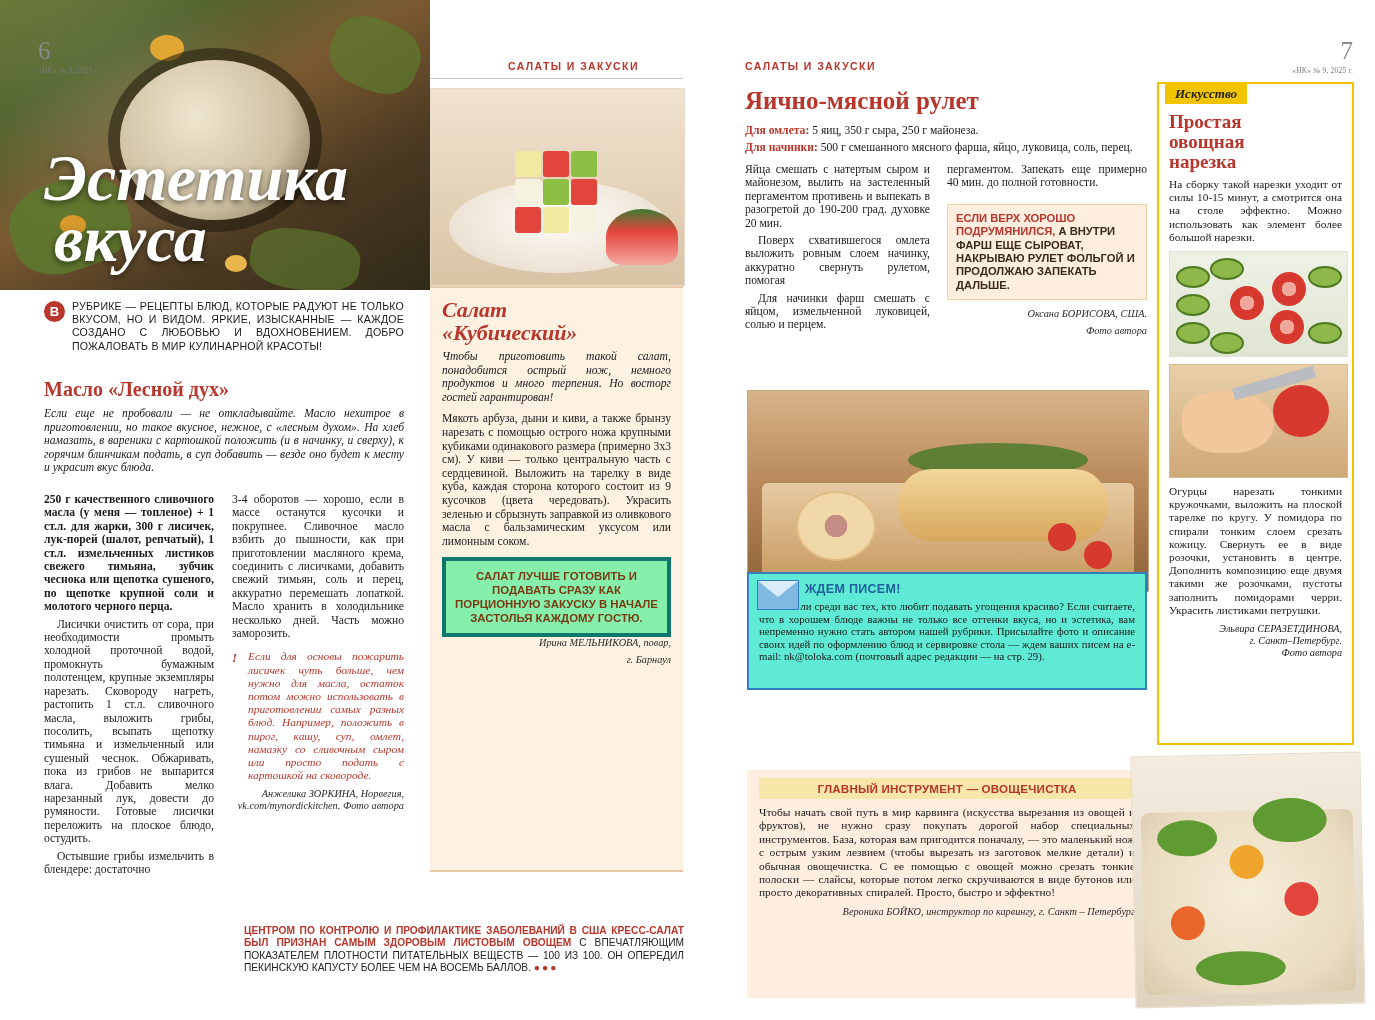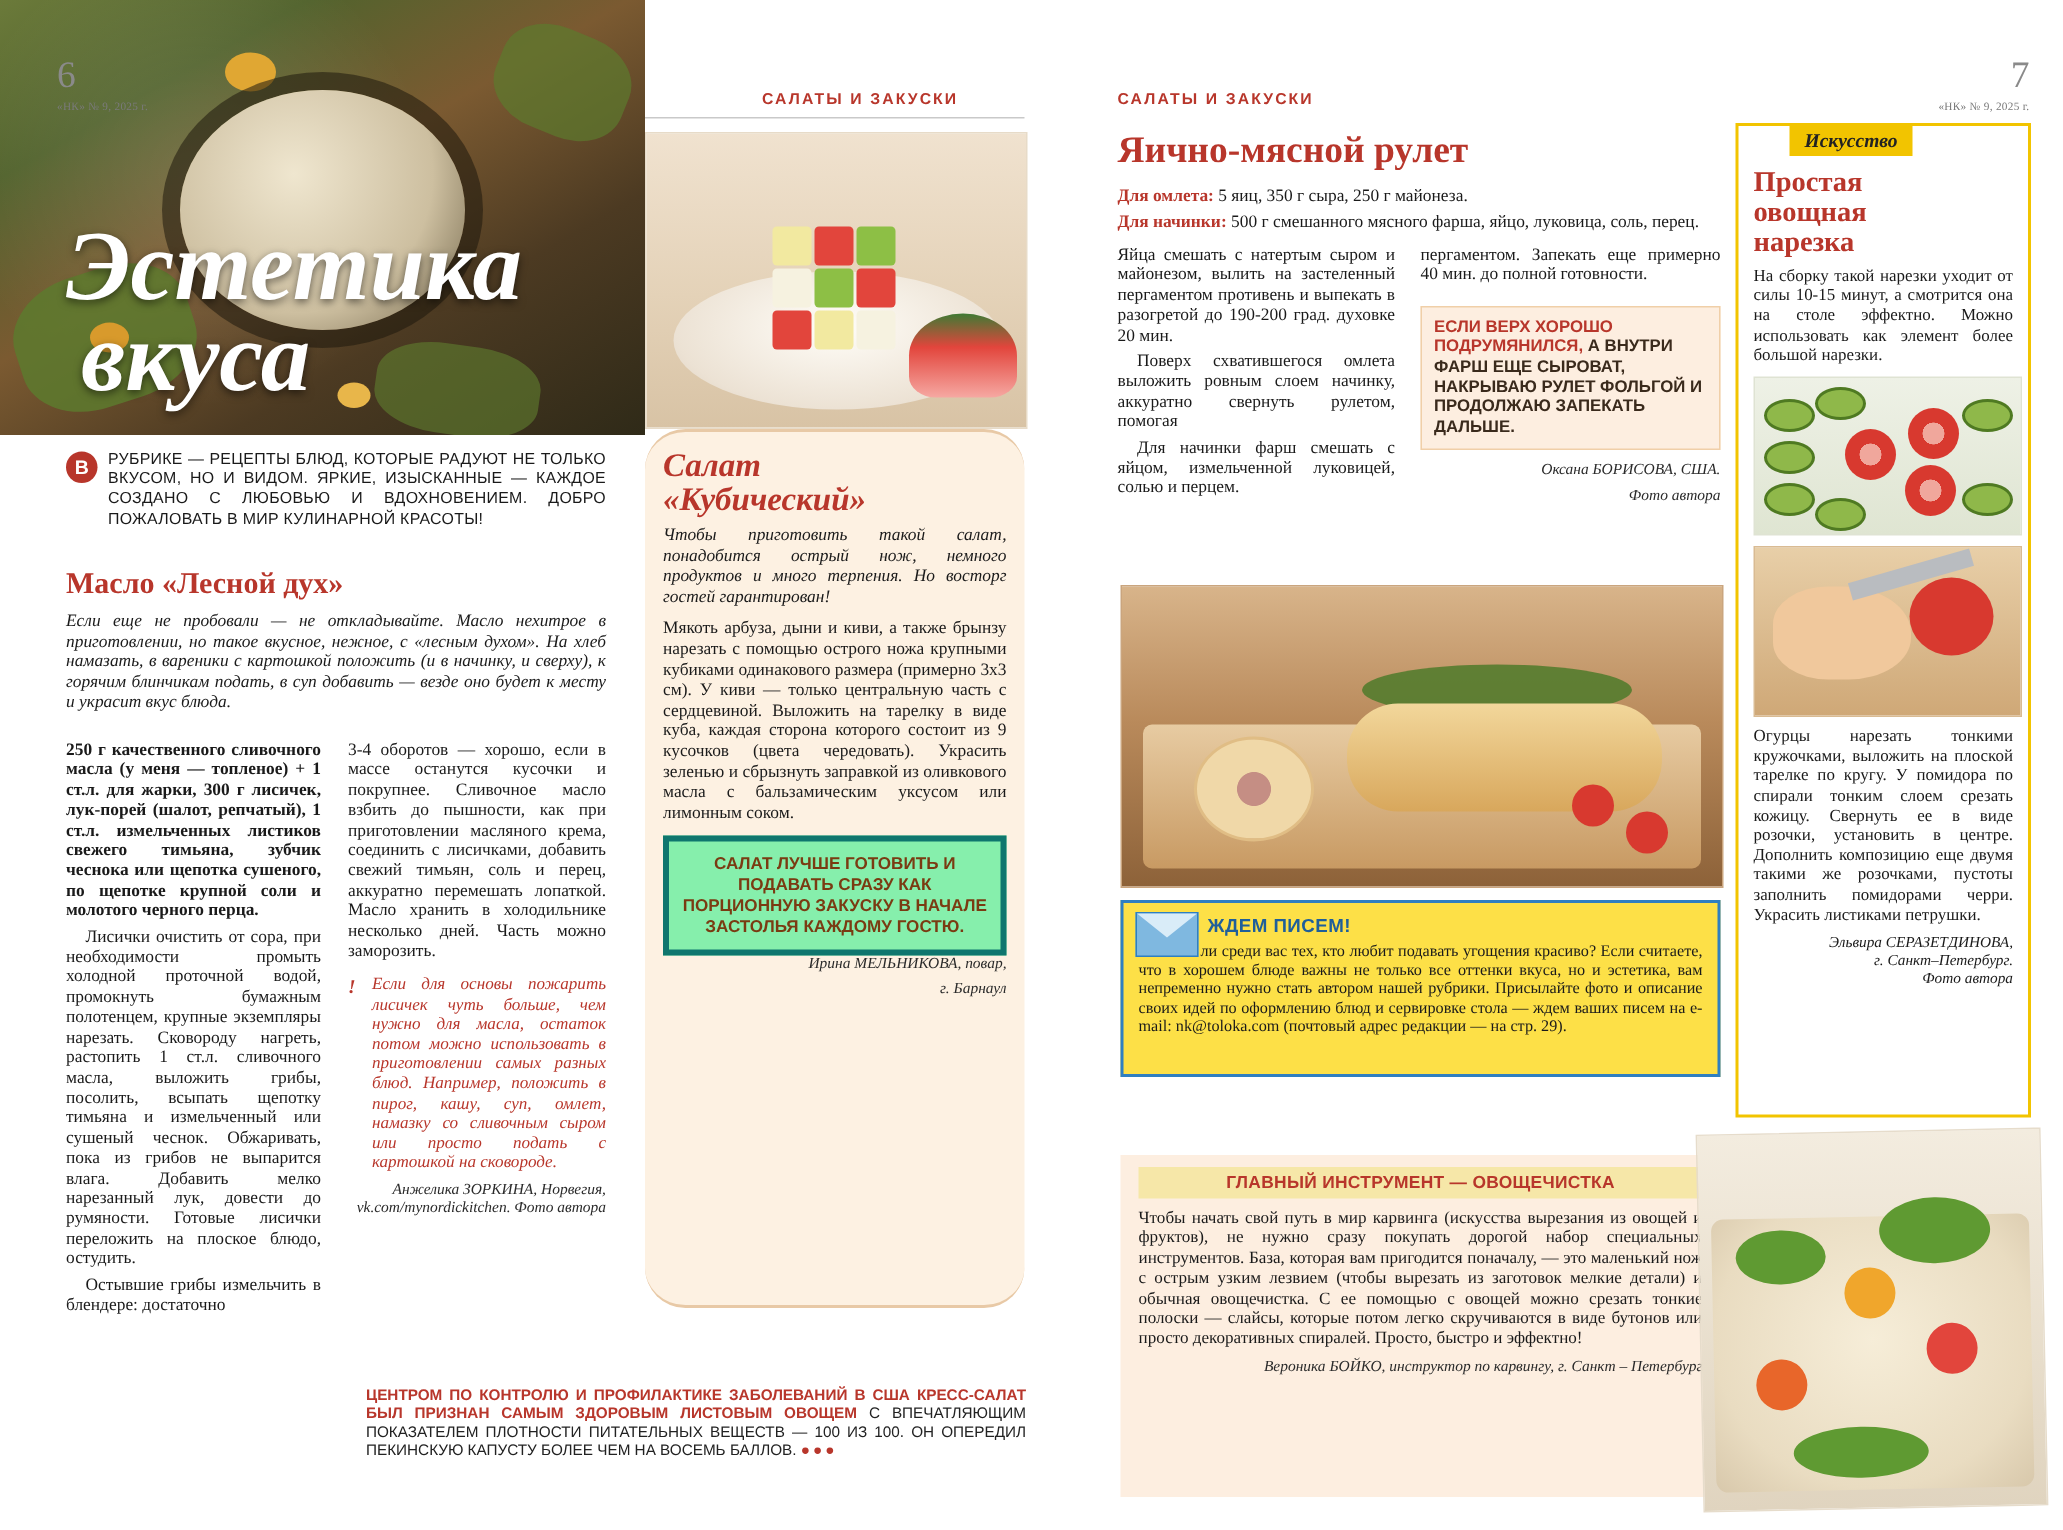--- a/index.html
+++ b/index.html
@@ -161,22 +161,22 @@
     position:absolute;left:48px;top:100px;width:76px;height:66px;border-radius:50%;
     background:radial-gradient(circle at 50% 50%,#c58e84 0 22%,#f0d8a8 23% 100%);
     border:2px solid #e0bd85;
   }
   .photo-roll .tom{position:absolute;width:28px;height:28px;border-radius:50%;background:#d8392f;}
   .photo-roll .t1{left:300px;top:132px;}
   .photo-roll .t2{left:336px;top:150px;}
   .photo-roll .herb{position:absolute;left:160px;top:52px;width:180px;height:34px;background:#4e7a2a;border-radius:50%;opacity:.85;}
 
   .letters-box{
-    position:absolute;left:748px;top:600px;width:400px;height:118px;
-    border:2px solid #2f7fc1;background:#fde047;padding:8px 10px 8px 10px;box-sizing:border-box;
+    position:absolute;left:748px;top:572px;width:400px;height:118px;
+    border:2px solid #2f7fc1;background:#5eead4;padding:8px 10px 8px 10px;box-sizing:border-box;
   }
   .letters-title{
     font-family:"Liberation Sans",sans-serif;font-weight:bold;font-size:12.5px;color:#1f5f9a;
     letter-spacing:.3px;margin:0 0 4px 46px;
   }
   .letters-body{font-size:10.8px;line-height:12.6px;text-align:justify;}
   .env{
     position:absolute;left:8px;top:6px;width:40px;height:28px;background:#7fb8e0;border:1px solid #2f7fc1;
   }
   .env:after{
@@ -196,21 +196,20 @@
 
   
   .art-frame{
     position:absolute;left:1158px;top:82px;width:197px;height:663px;
     border:2px solid #f2c400;background:#fff;box-sizing:border-box;padding:10px 10px 8px 10px;
   }
   .art-tab{
     position:absolute;left:1166px;top:84px;background:#f2c400;color:#222;
     font-family:"Liberation Serif",serif;font-style:italic;font-weight:bold;font-size:13px;
     padding:2px 10px;
-    margin-left:28px;
   }
   .art-title{
     font-family:"Liberation Serif",serif;font-weight:bold;color:#b8362b;font-size:19px;line-height:20px;
     margin:18px 0 6px 0;
   }
   .art-body{font-size:11.3px;line-height:13.2px;text-align:justify;}
   .art-photo{
     position:relative;width:177px;height:104px;margin:7px 0;overflow:hidden;
     background:linear-gradient(180deg,#eef1e6,#dfe5d2);border:1px solid #dfe3d3;
   }
@@ -308,21 +307,21 @@
     <div class="col" style="left:232px;top:493px;width:172px;">
       <p class="noind">3-4 оборотов — хорошо, если в массе останутся кусочки и покрупнее. Сливочное масло взбить до пышности, как при приготовлении масляного крема, соединить с лисичками, добавить свежий тимьян, соль и перец, аккуратно перемешать лопаткой. Масло хранить в холодильнике несколько дней. Часть можно заморозить.</p>
       <div class="note-red" style="margin-top:10px;">
         <span class="ic">!</span>
         <span>Если для основы пожарить лисичек чуть больше, чем нужно для масла, остаток потом можно использовать в приготовлении самых разных блюд. Например, положить в пирог, кашу, суп, омлет, намазку со сливочным сыром или просто подать с картошкой на сковороде.</span>
       </div>
       <div class="credit">Анжелика ЗОРКИНА, Норвегия,</div>
       <div class="credit" style="margin-top:0;">vk.com/mynordickitchen. Фото автора</div>
     </div>
 
-    <div class="beige-box" style="left:430px;top:286px;width:253px;height:586px;padding:10px 12px;box-sizing:border-box;border-radius:27px;">
+    <div class="beige-box" style="left:430px;top:286px;width:253px;height:586px;padding:10px 12px;box-sizing:border-box;">
       <div class="box-title">
         <span>Салат</span><br>
         <span>«Кубический»</span>
       </div>
       <div class="lead" style="text-align:justify;">Чтобы приготовить такой салат, понадобится острый нож, немного продуктов и много терпения. Но восторг гостей гарантирован!</div>
       <div style="font-size:11.6px;line-height:13.6px;text-align:justify;margin-top:8px;">Мякоть арбуза, дыни и киви, а также брынзу нарезать с помощью острого ножа крупными кубиками одинакового размера (примерно 3х3 см). У киви — только центральную часть с сердцевиной. Выложить на тарелку в виде куба, каждая сторона которого состоит из 9 кусочков (цвета чередовать). Украсить зеленью и сбрызнуть заправкой из оливкового масла с бальзамическим уксусом или лимонным соком.</div>
       <div class="yellow-box" style="margin-top:9px;">САЛАТ ЛУЧШЕ ГОТОВИТЬ И ПОДАВАТЬ СРАЗУ КАК ПОРЦИОННУЮ ЗАКУСКУ В НАЧАЛЕ ЗАСТОЛЬЯ КАЖДОМУ ГОСТЮ.</div>
       <div class="credit" style="margin-top:0;">Ирина МЕЛЬНИКОВА, повар,</div>
       <div class="credit">г. Барнаул</div>
     </div>

